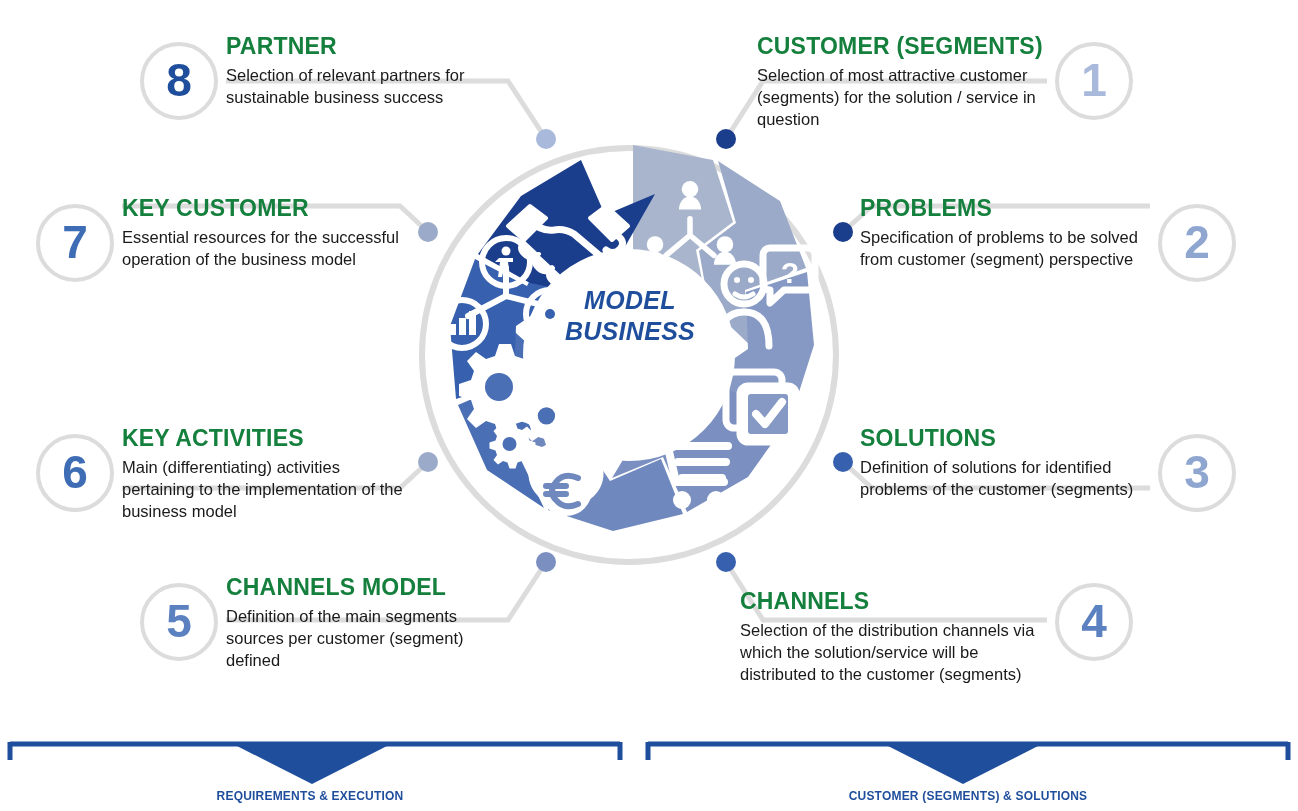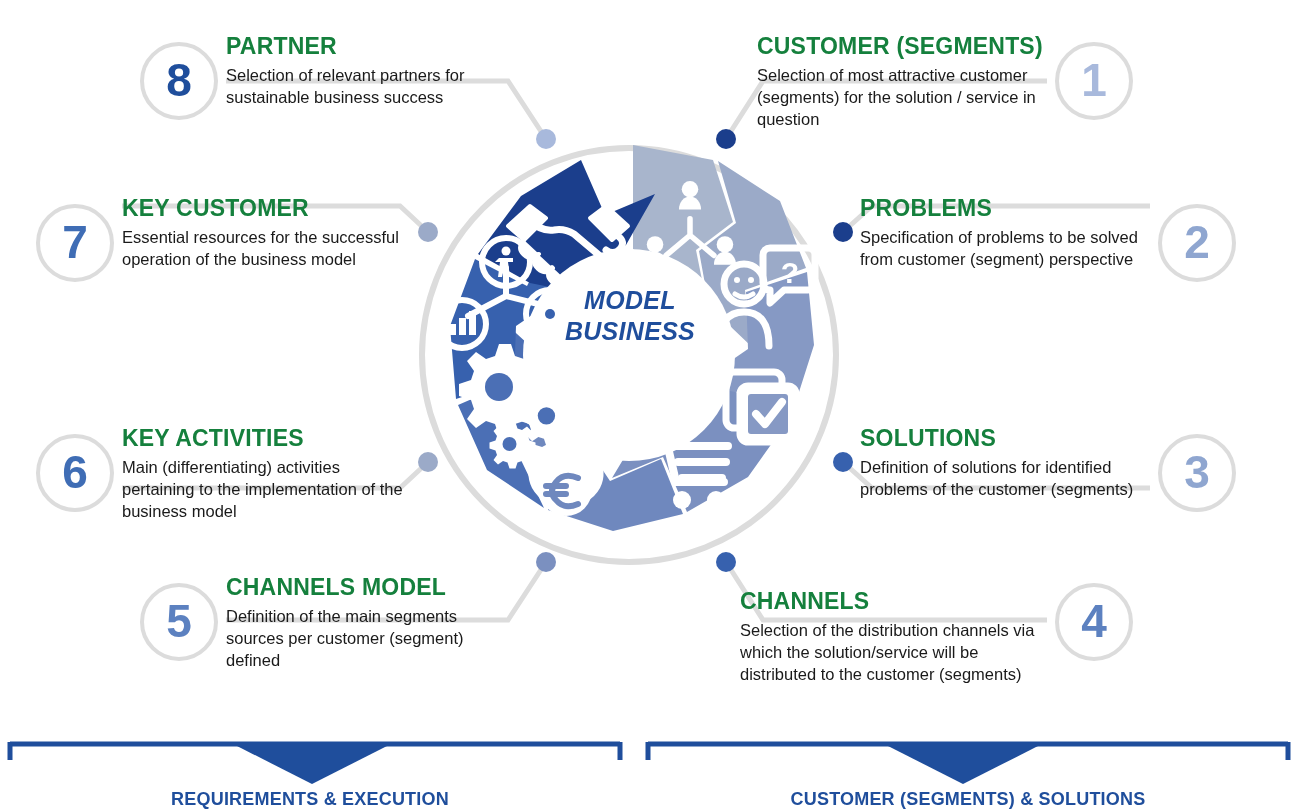--- a/index.html
+++ b/index.html
@@ -46,21 +46,21 @@
 
   
   #center-label{
     position:absolute;left:470px;top:285px;width:320px;
     text-align:center;color:#1F4E9C;font-weight:bold;font-style:italic;
     font-size:25px;line-height:1.22;letter-spacing:.3px;
   }
 
   
   .bcap{
-    position:absolute;font-size:18px;font-weight:bold;color:#1F4E9C;
+    position:absolute;font-size:12px;font-weight:bold;color:#1F4E9C;
     letter-spacing:.2px;white-space:nowrap;text-align:center;
   }
 </style>
 </head>
 <body>
 
 <div id="stage">
 
   <svg id="art" viewBox="0 0 1298 811">
     <defs>

